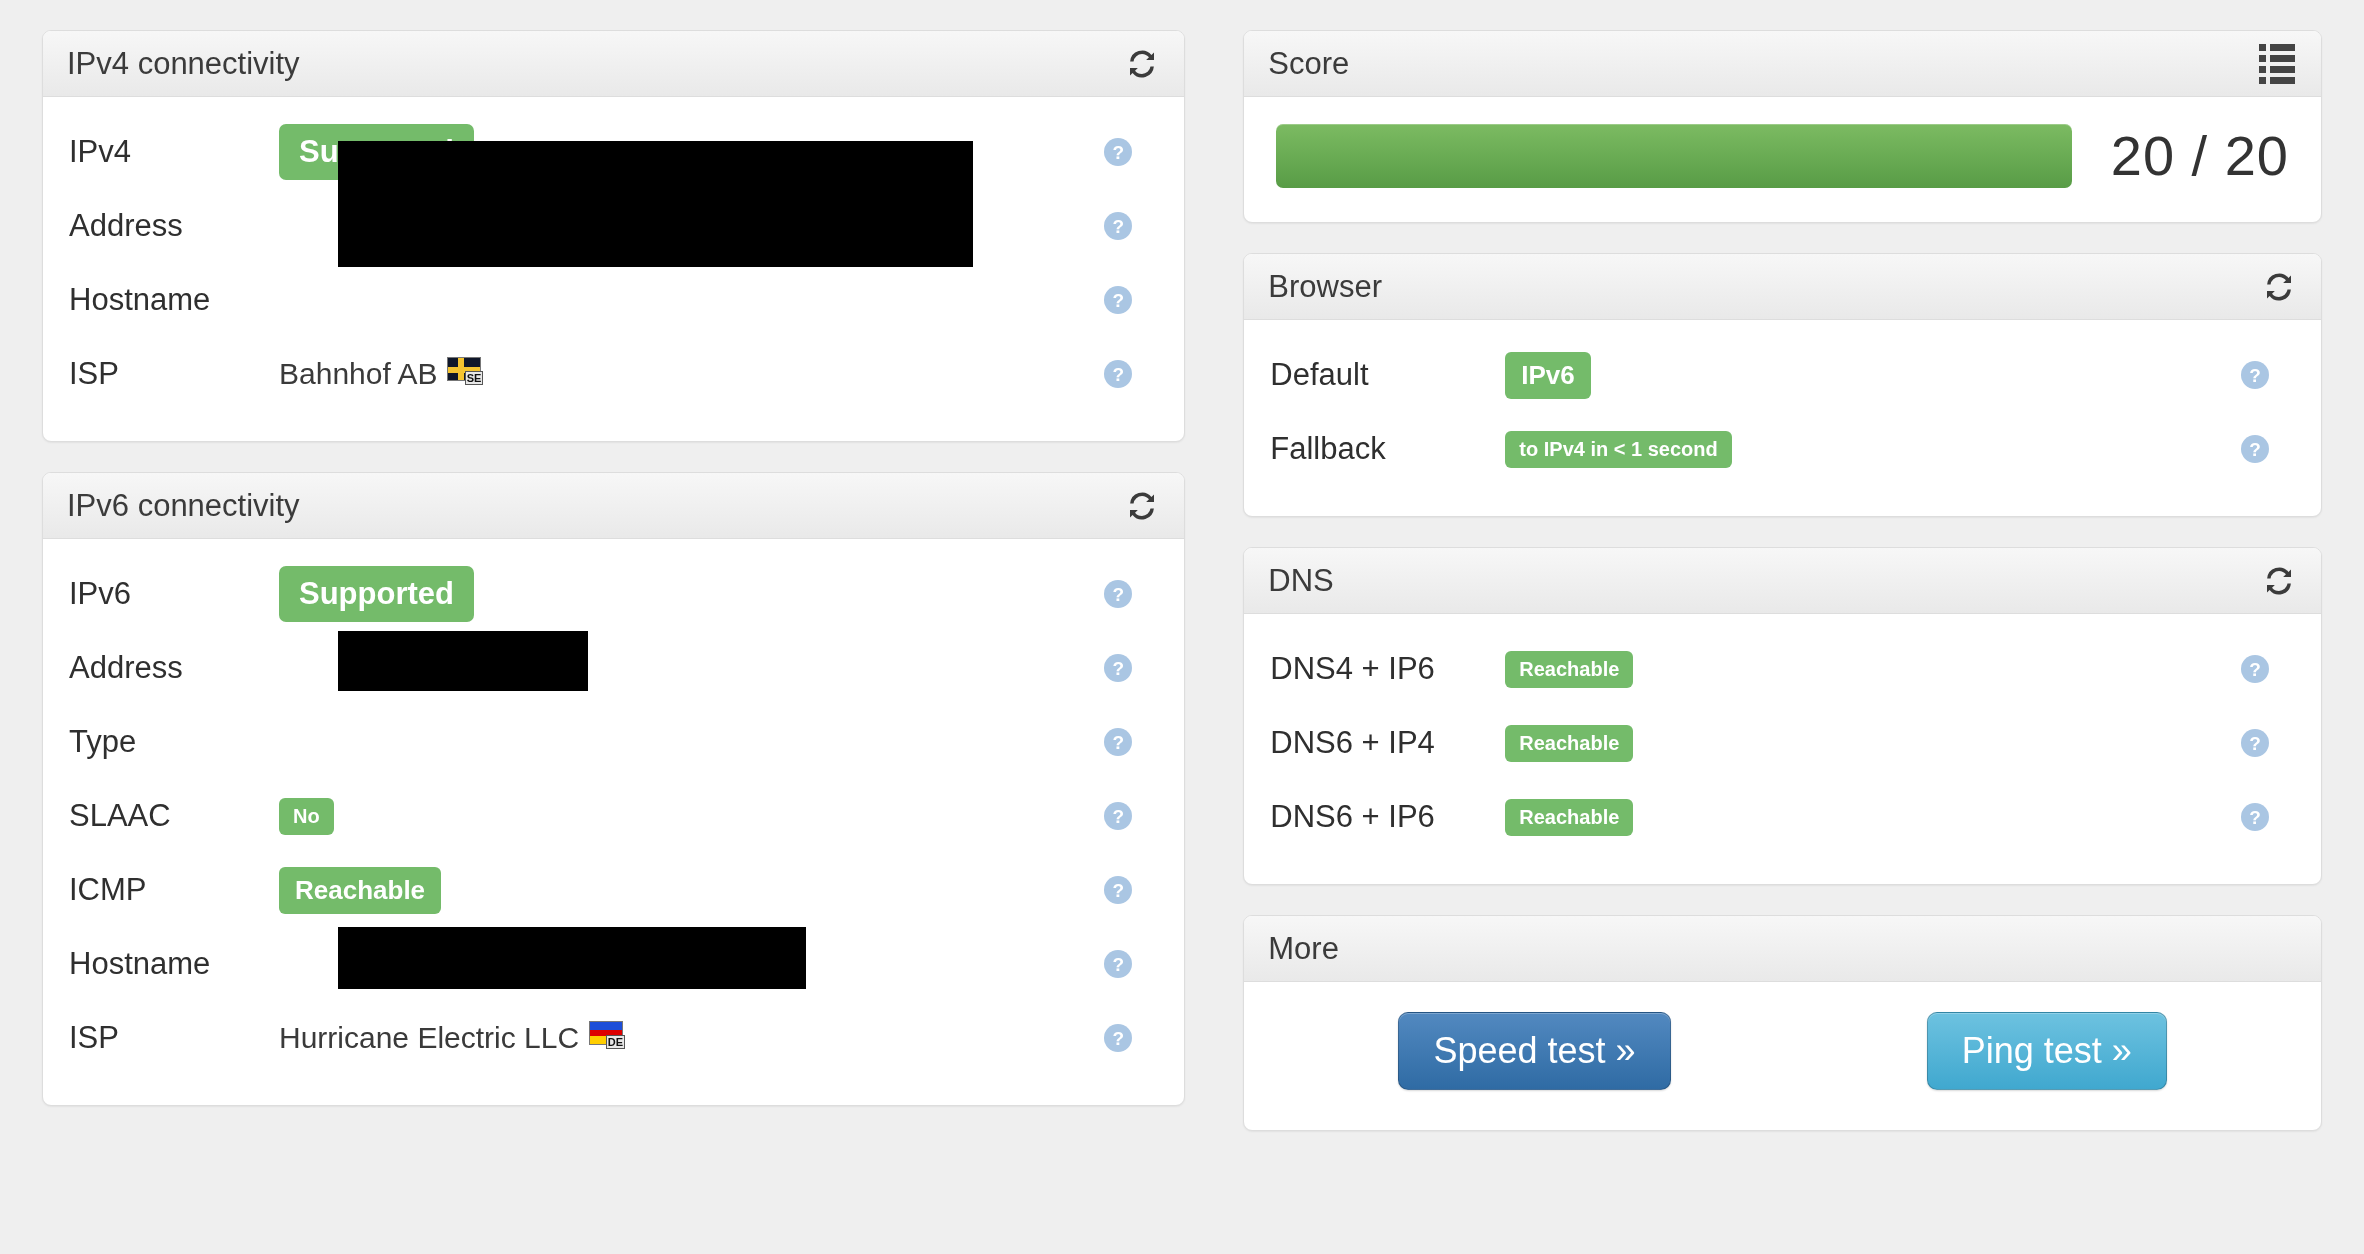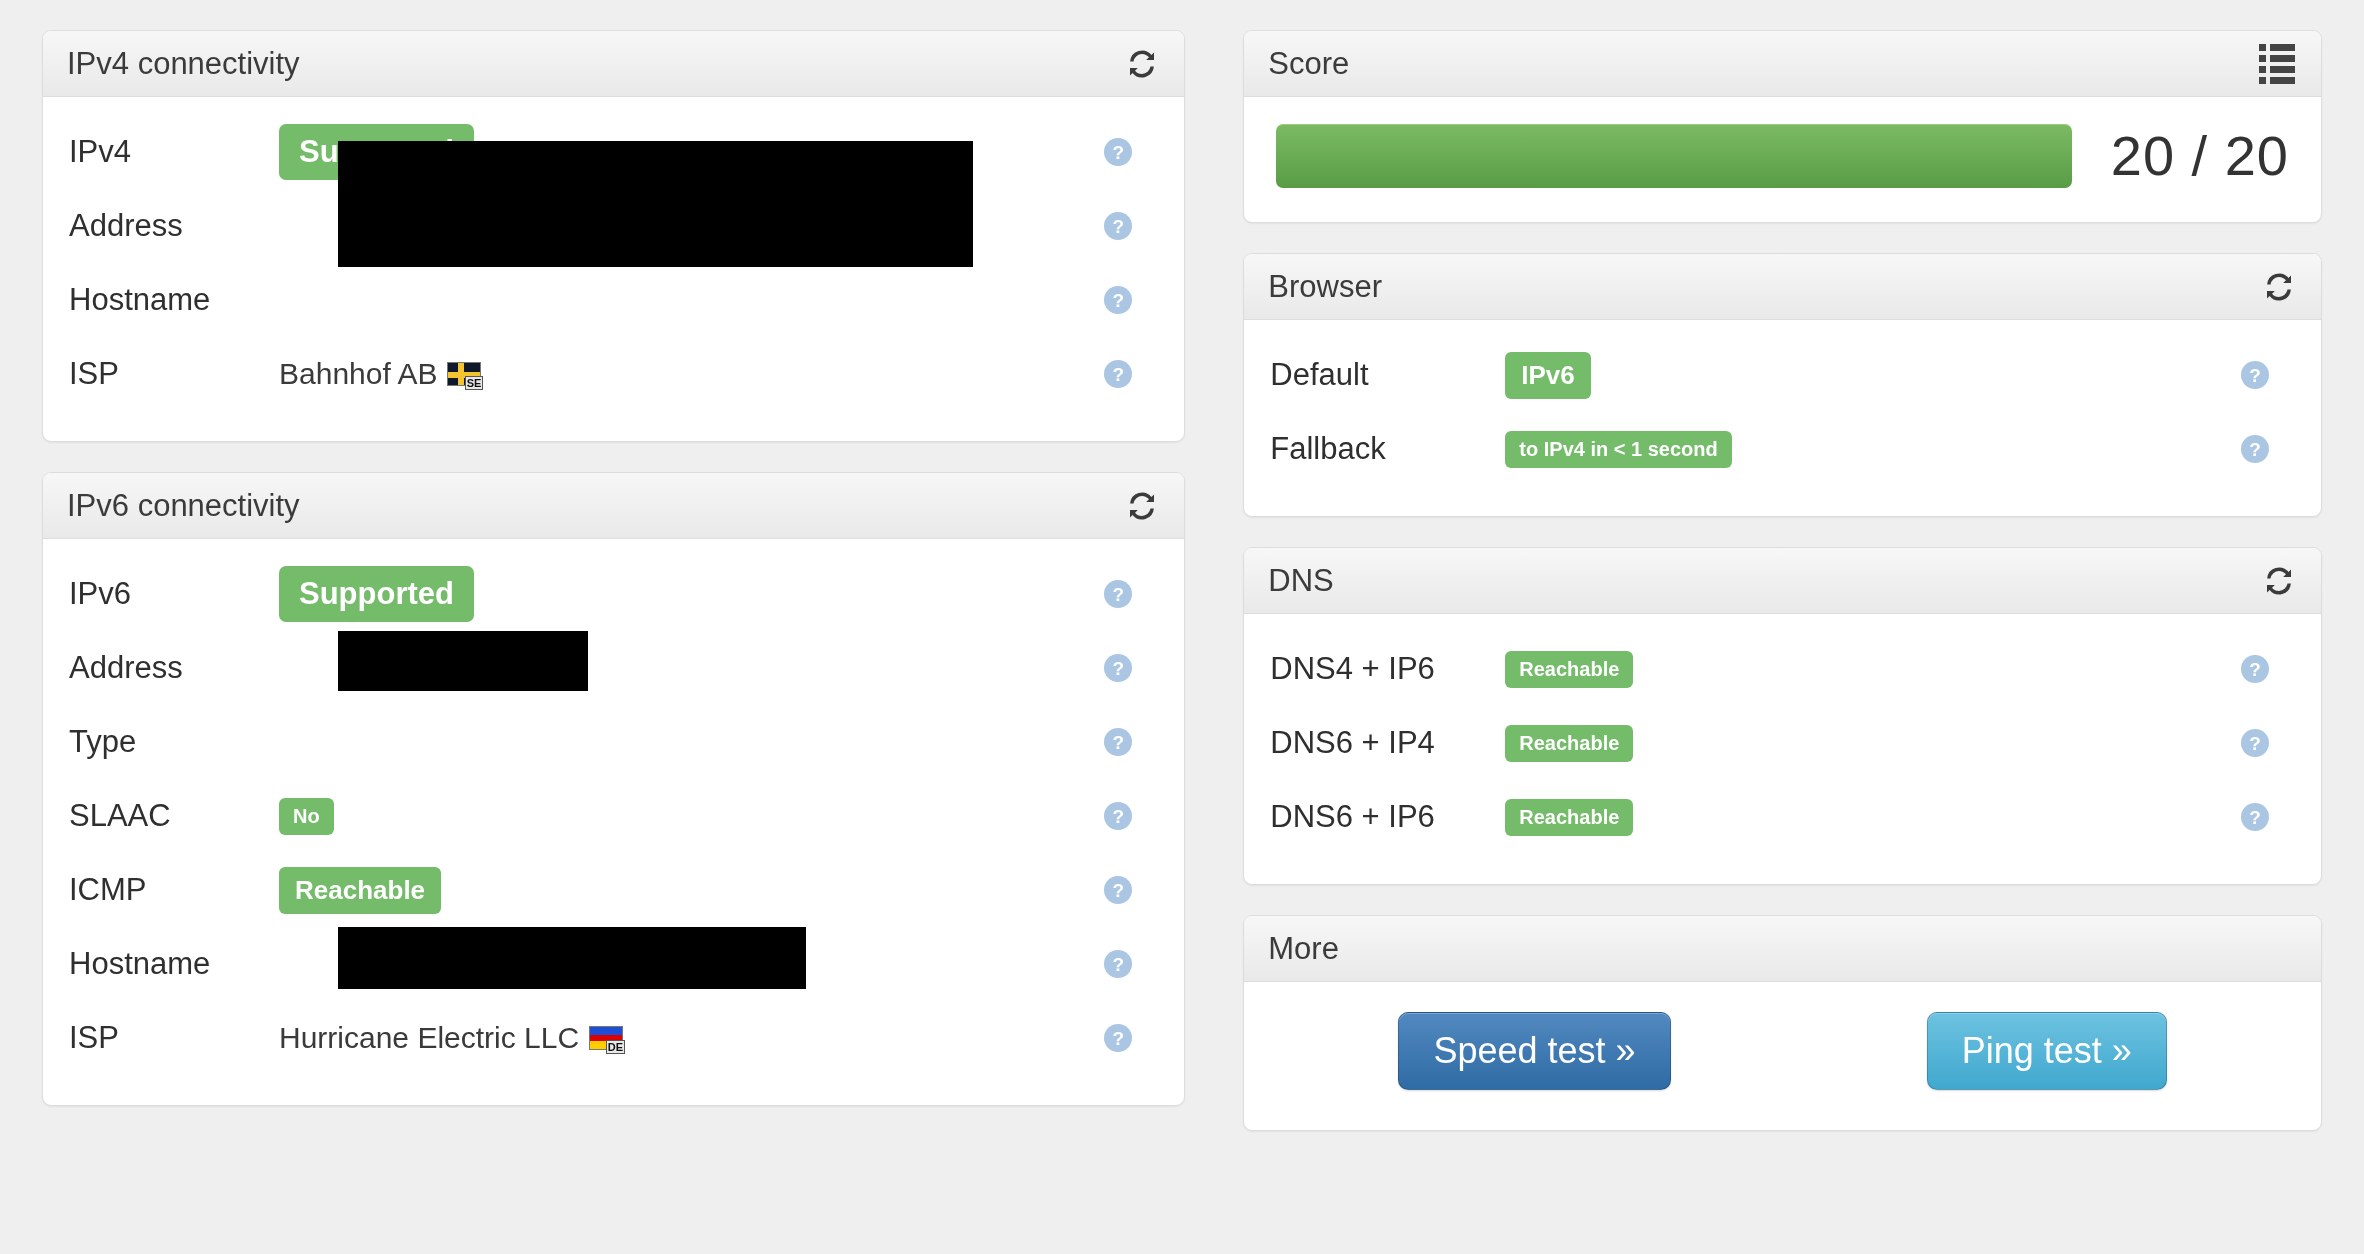--- a/index.html
+++ b/index.html
@@ -78,21 +78,20 @@
     white-space: nowrap;
   }
   .badge-lg { font-size: 31px; padding: 10px 20px; }
   .badge-sm { font-size: 20px; padding: 7px 14px; border-radius: 6px; }
   .badge-md { font-size: 26px; padding: 8px 16px; border-radius: 6px; }
 
   .plain-value {
     font-size: 30px;
     color: #3a3a3a;
     display: flex;
-    align-items: center;
     gap: 10px;
   }
 
   
   .redact {
     position: absolute;
     background: #000000;
     left: 295px;
   }
   .help {

